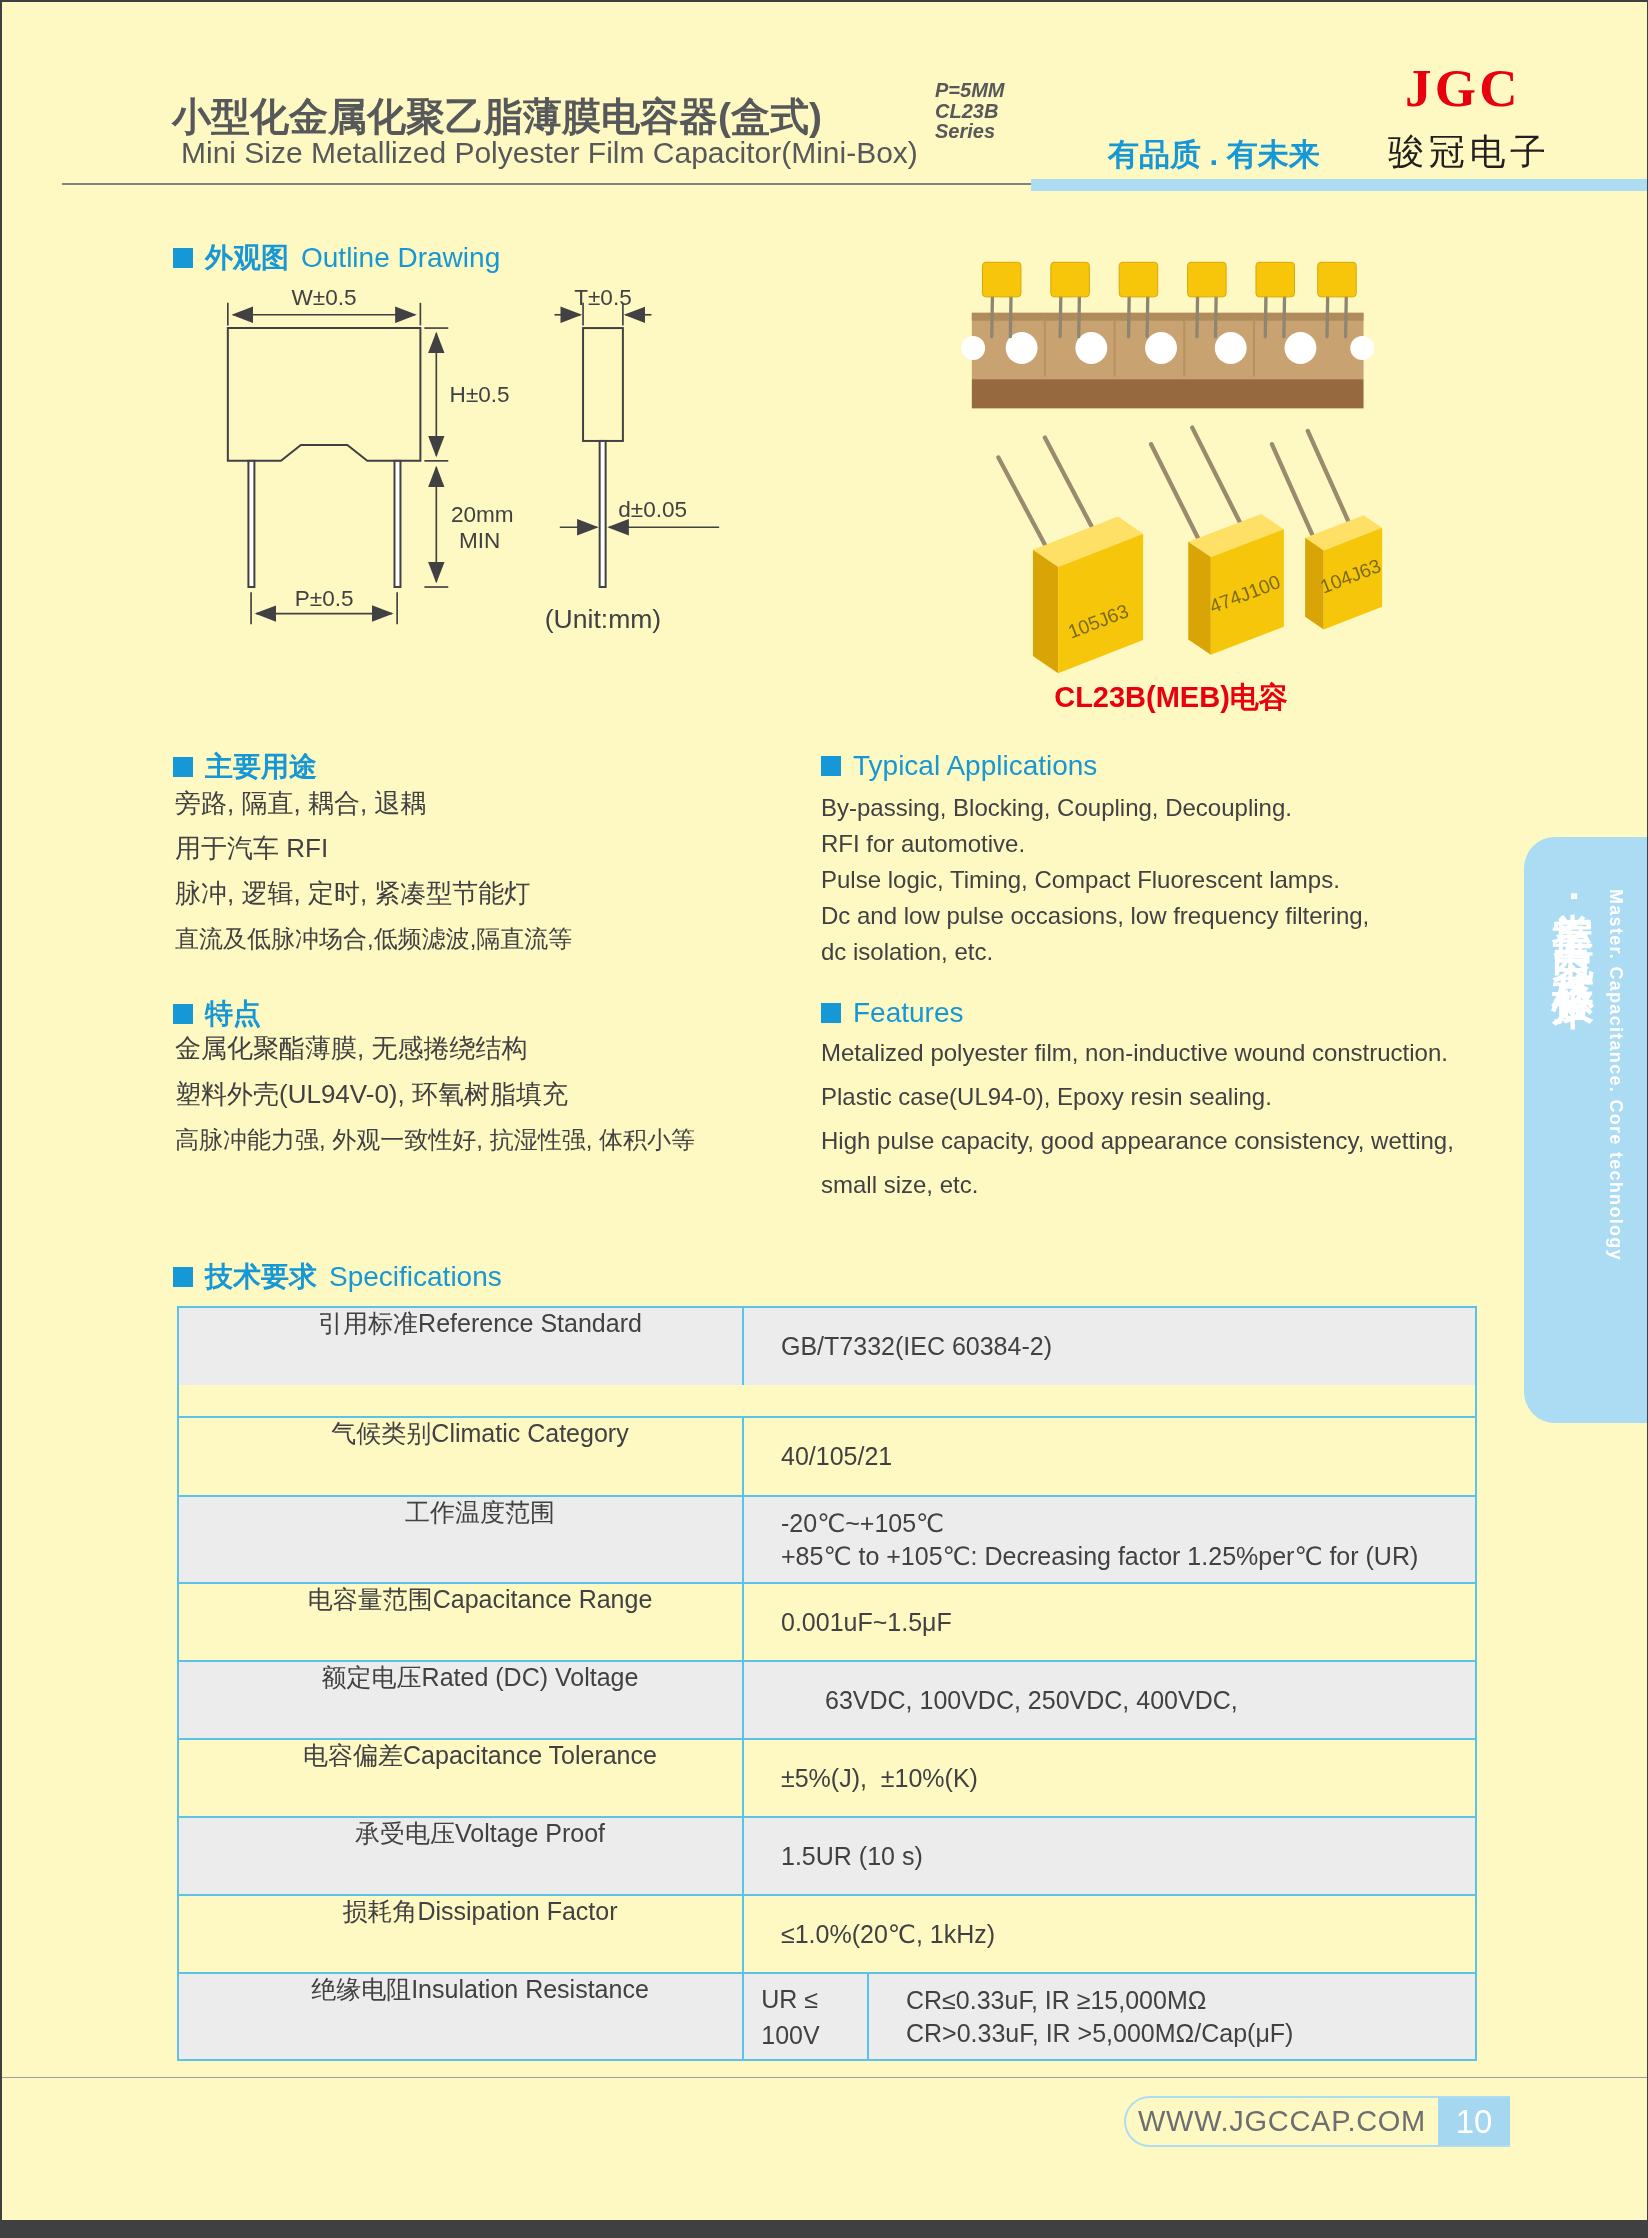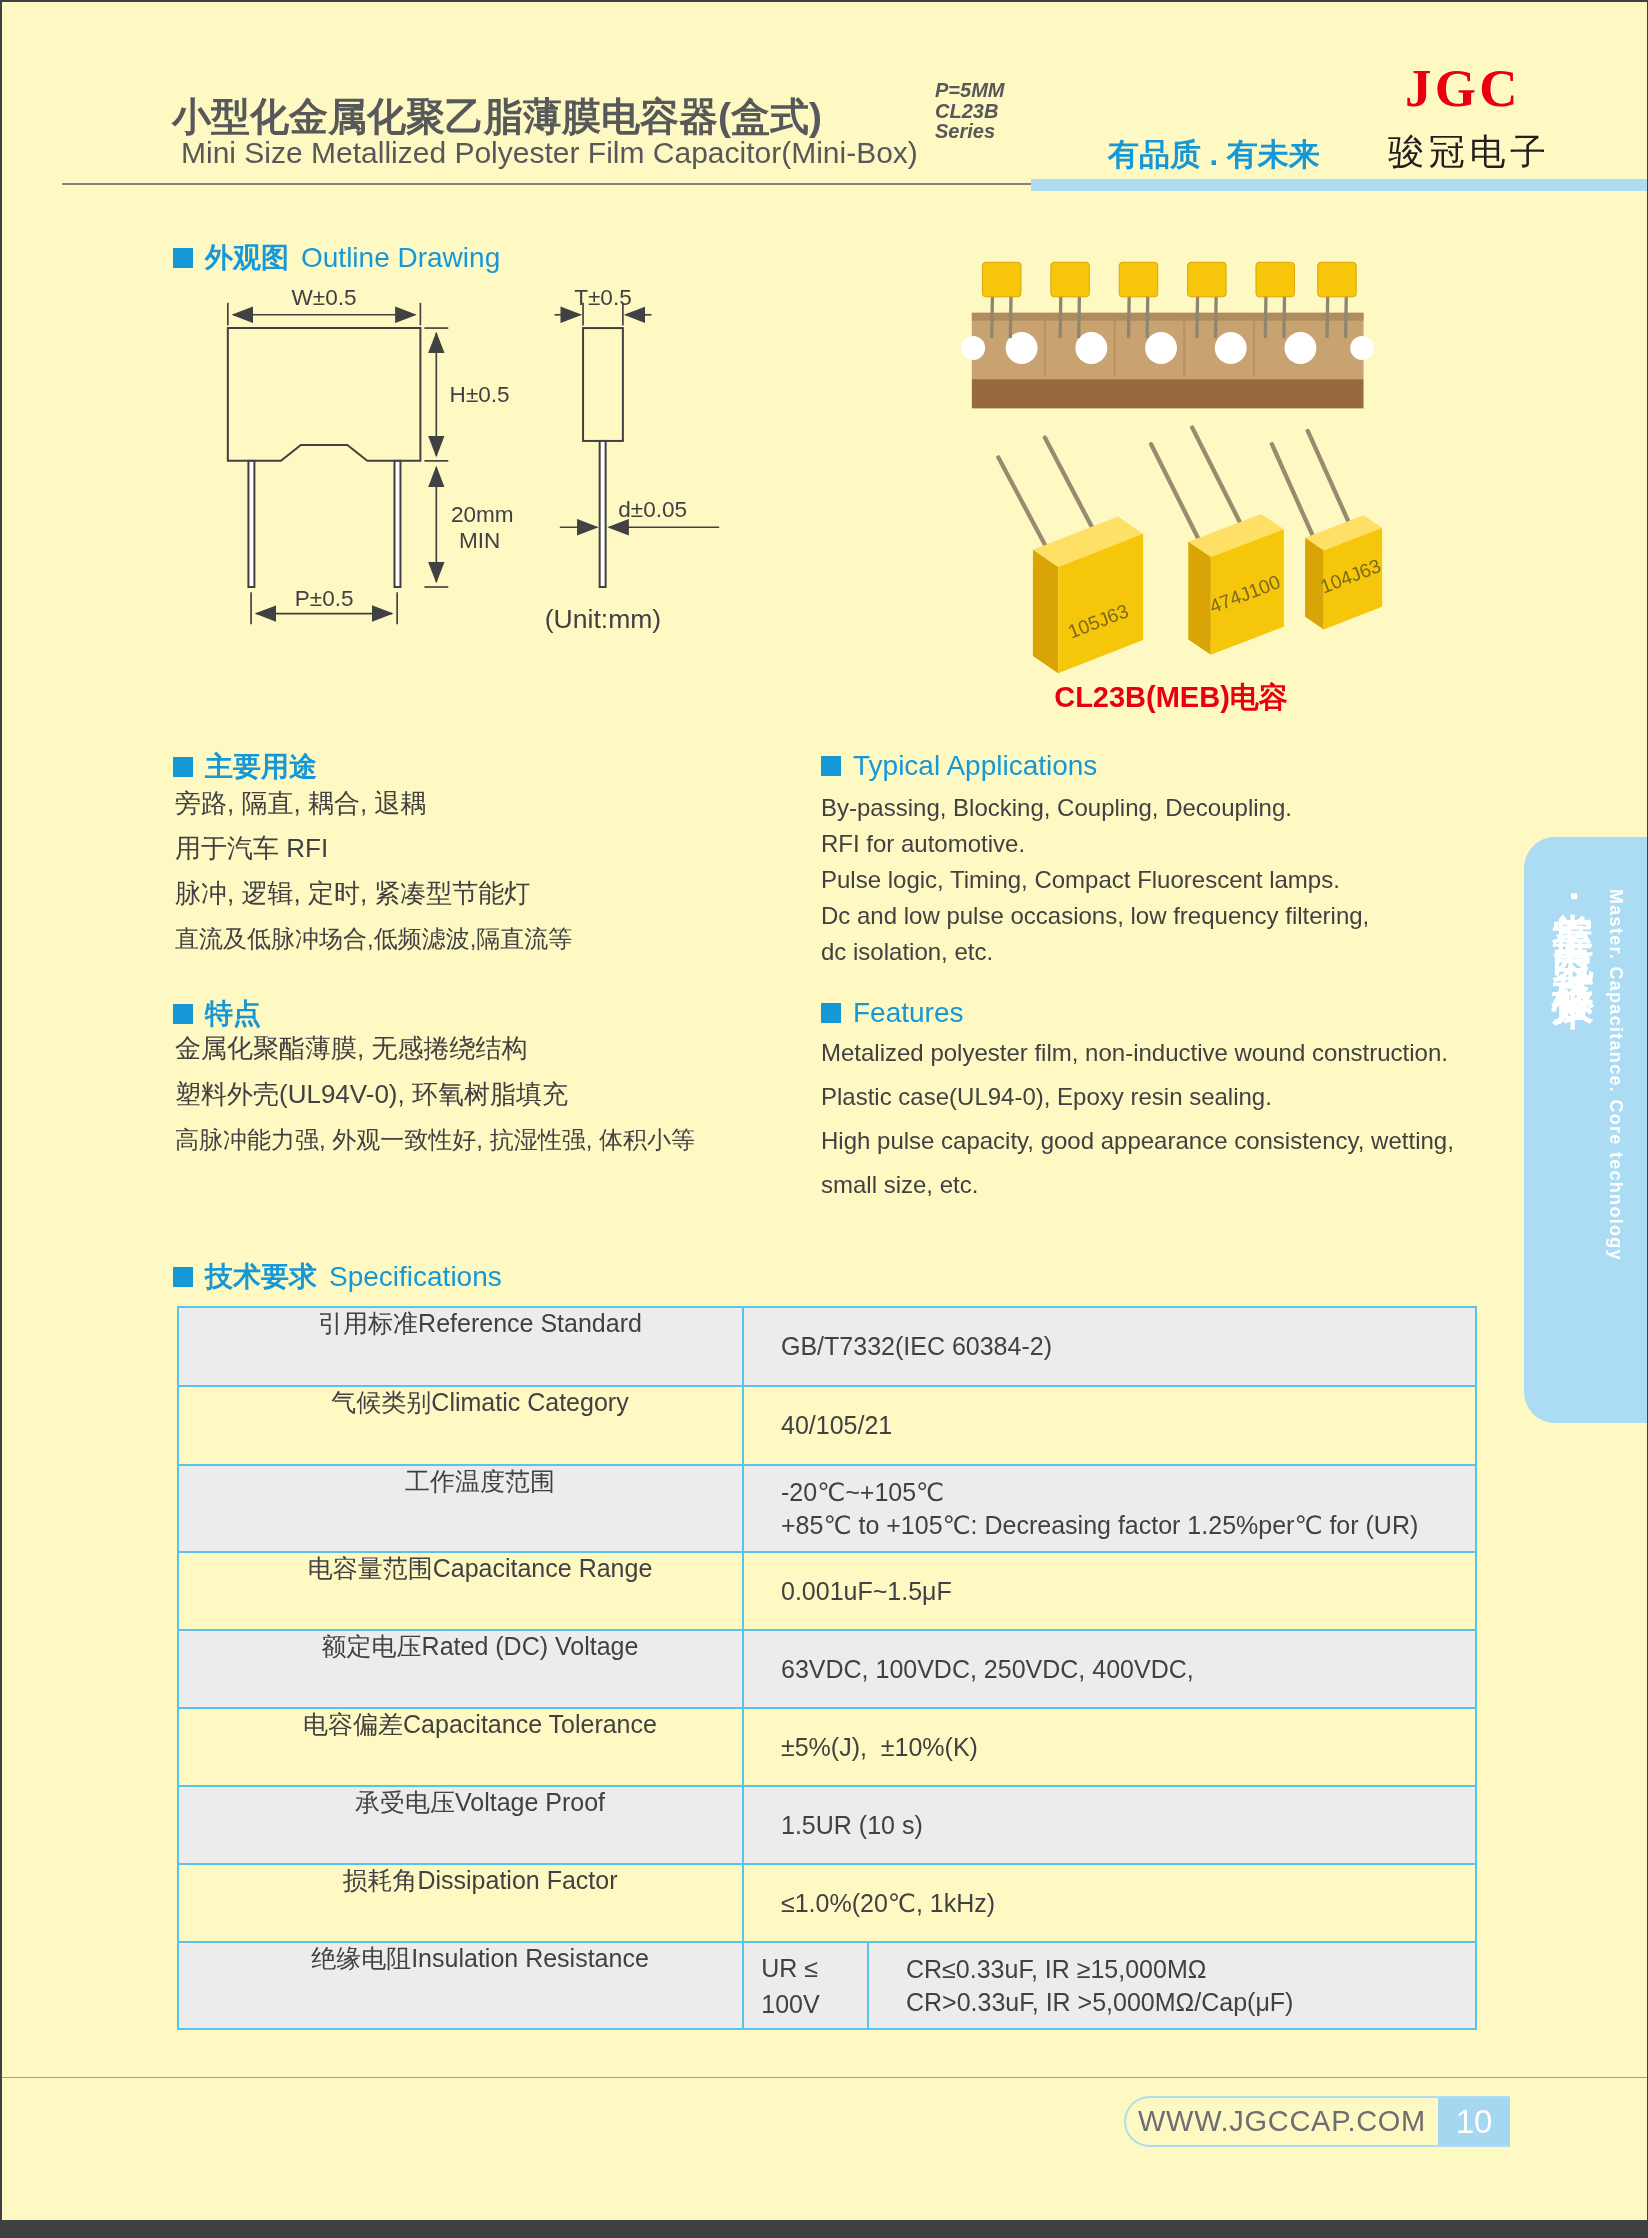--- a/index.html
+++ b/index.html
@@ -270,21 +270,21 @@
   <div class="spec-table">
     <div class="srow gray" style="height:77px;">
       <div class="cell label">
         <div>引用标准</div>
         <div>Reference Standard</div>
       </div>
       <div class="cell value">
           <span>GB/T7332(IEC 60384-2)</span>
         </div>
     </div>
-    <div class="srow" style="height:77px;">
+    <div class="srow" style="height:77px;margin-top:31px;">
       <div class="cell label">
         <div>气候类别</div>
         <div>Climatic Category</div>
       </div>
       <div class="cell value">
           <span>40/105/21</span>
         </div>
     </div>
     <div class="srow gray" style="height:85px;">
       <div class="cell label">
@@ -297,21 +297,21 @@
     </div>
     <div class="srow" style="height:76px;">
       <div class="cell label">
         <div>电容量范围</div>
         <div>Capacitance Range</div>
       </div>
       <div class="cell value">
           <span>0.001uF~1.5μF</span>
         </div>
     </div>
-    <div class="srow gray" style="height:76px;">
+    <div class="srow gray" style="height:76px;gap:44px;">
       <div class="cell label">
         <div>额定电压</div>
         <div>Rated (DC) Voltage</div>
       </div>
       <div class="cell value">
           <span>63VDC, 100VDC, 250VDC, 400VDC,</span>
         </div>
     </div>
     <div class="srow" style="height:76px;">
       <div class="cell label">

